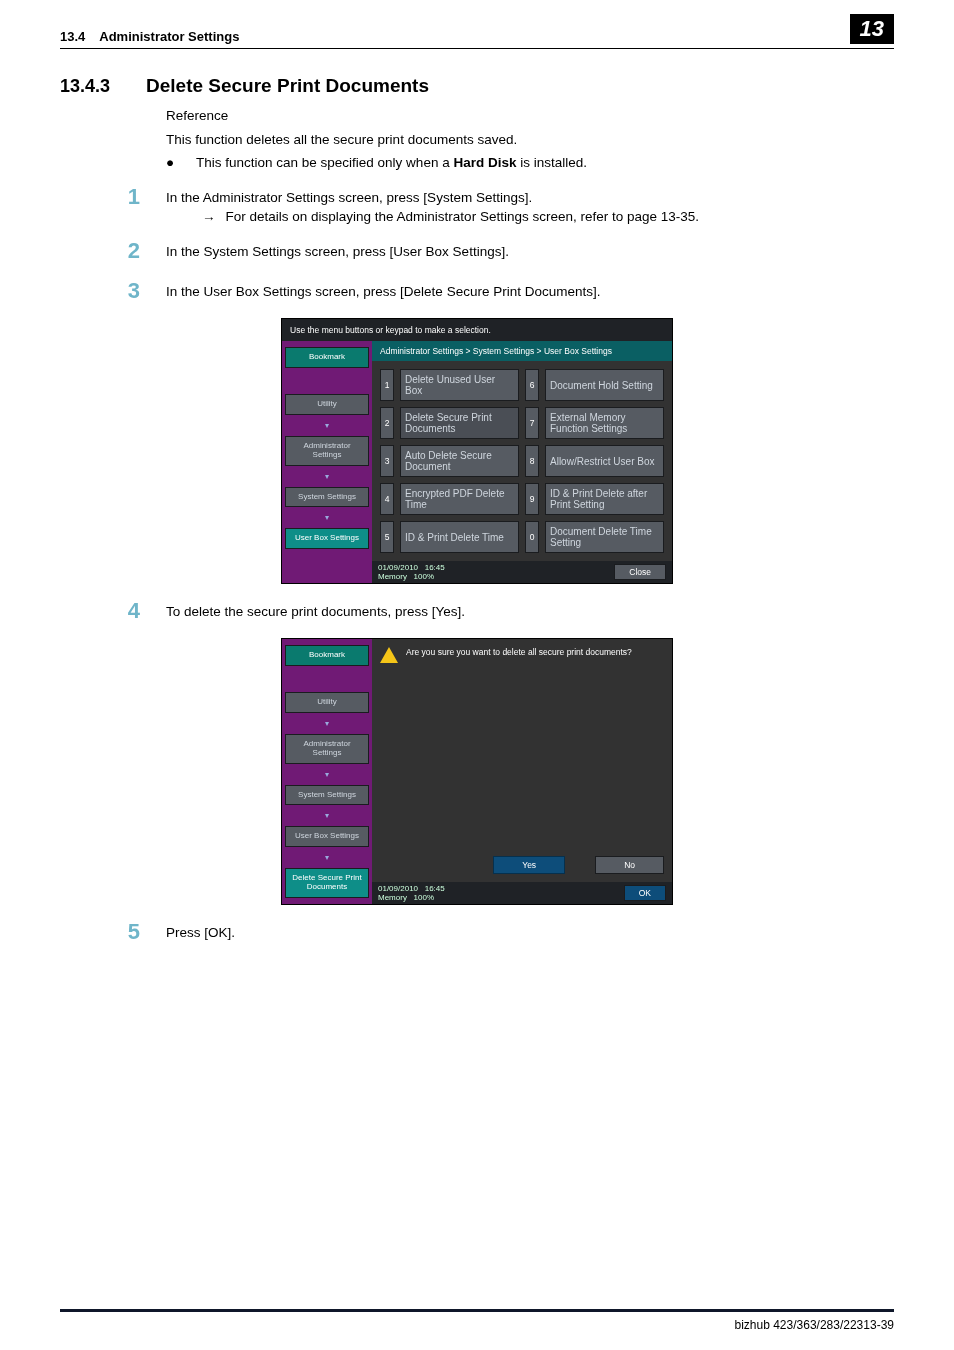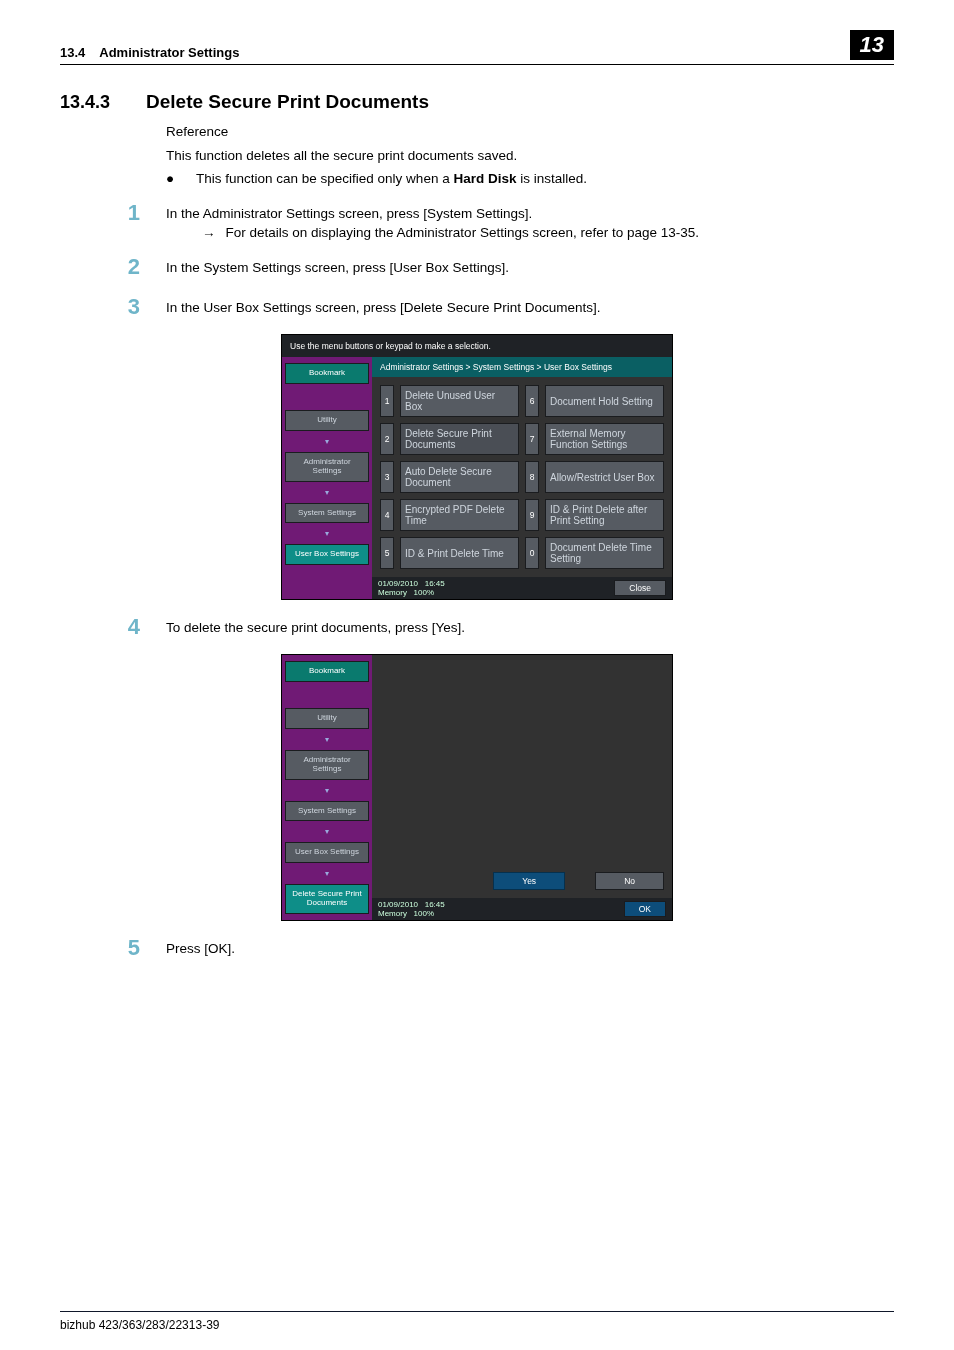--- a/index.html
+++ b/index.html
@@ -1,16 +1,16 @@
 <!DOCTYPE html>
 <html><head>
 <meta charset="utf-8">
 <style>
   html,body{margin:0;padding:0;background:#fff;font-family:Arial,Helvetica,sans-serif;color:#000;}
-  .page{width:954px;min-height:1350px;margin:0 auto;position:relative;box-sizing:border-box;padding:30px 60px 20px 60px;}
+  .page{width:954px;min-height:1350px;margin:0 auto;position:relative;box-sizing:border-box;padding:14px 60px 20px 60px;}
   .running-head{border-bottom:1px solid #000;padding-bottom:4px;margin-bottom:26px;display:flex;align-items:flex-end;justify-content:space-between;}
   .running-head .left{font-size:13px;font-weight:bold;}
   .running-head .chip{background:#000;color:#fff;font-size:22px;font-weight:bold;padding:2px 10px;font-style:italic;}
   .sec-row{display:flex;align-items:baseline;gap:16px;margin-bottom:10px;}
   .sec-num{font-size:18px;font-weight:bold;width:70px;}
   .sec-title{font-size:19px;font-weight:bold;}
   .body-col{margin-left:106px;}
   .body-col p{margin:6px 0;font-size:13.5px;line-height:1.35;}
   .bullet-row{display:flex;gap:24px;font-size:13.5px;margin:4px 0;}
   .bullet-dot{width:6px;text-align:center;}
@@ -38,21 +38,21 @@
   .statusbar{background:#1f2226;color:#cfd;display:flex;justify-content:space-between;align-items:center;padding:2px 6px;font-size:8px;}
   .closebtn,.okbtn{background:#565b62;border:1px solid #1a1c1f;color:#fff;padding:2px 14px;font-size:8.5px;}
   .okbtn{background:#0d4d7a;}
   
   .confirm-main{flex:1;background:#323232;padding:8px;display:flex;flex-direction:column;gap:40px;}
   .confirm-msg{display:flex;gap:8px;align-items:flex-start;color:#fff;font-size:8.5px;}
   .warn-icon{width:0;height:0;border-left:9px solid transparent;border-right:9px solid transparent;border-bottom:16px solid #f5c518;position:relative;}
   .yn-row{display:flex;gap:30px;justify-content:flex-end;}
   .ynbtn{background:#0d4d7a;border:1px solid #06304d;color:#fff;padding:3px 28px;font-size:8.5px;}
   .ynbtn.no{background:#565b62;border:1px solid #1a1c1f;}
-  .footer{position:absolute;bottom:18px;left:60px;right:60px;border-top:1px solid #0f172a;padding-top:6px;font-size:12px;display:flex;justify-content:flex-start;}
+  .footer{position:absolute;bottom:18px;left:60px;right:60px;border-top:3px solid #0f172a;padding-top:6px;font-size:12px;display:flex;justify-content:flex-end;}
 </style>
 </head>
 <body>
 
 <div class="page">
 
   <div class="running-head">
     <div class="left">
       <span>13.4</span>&nbsp;&nbsp;&nbsp;
       <span>Administrator Settings</span>
@@ -172,20 +172,24 @@
           <div class="side-btn">Administrator Settings</div>
           <div class="side-arrow">▾</div>
           <div class="side-btn">System Settings</div>
           <div class="side-arrow">▾</div>
           <div class="side-btn">User Box Settings</div>
           <div class="side-arrow">▾</div>
           <div class="side-btn active">Delete Secure Print Documents</div>
         </div>
         <div style="flex:1;display:flex;flex-direction:column;">
           <div class="confirm-main">
+            <div class="confirm-msg">
+              <div class="warn-icon"></div>
+              <div>Are you sure you want to delete all secure print documents?</div>
+            </div>
             <div style="flex:1"></div>
             <div class="yn-row">
               <div class="ynbtn">Yes</div>
               <div class="ynbtn no">No</div>
             </div>
           </div>
           <div class="statusbar">
             <div>
               <span>01/09/2010</span>&nbsp;&nbsp;
               <span>16:45</span><br>

